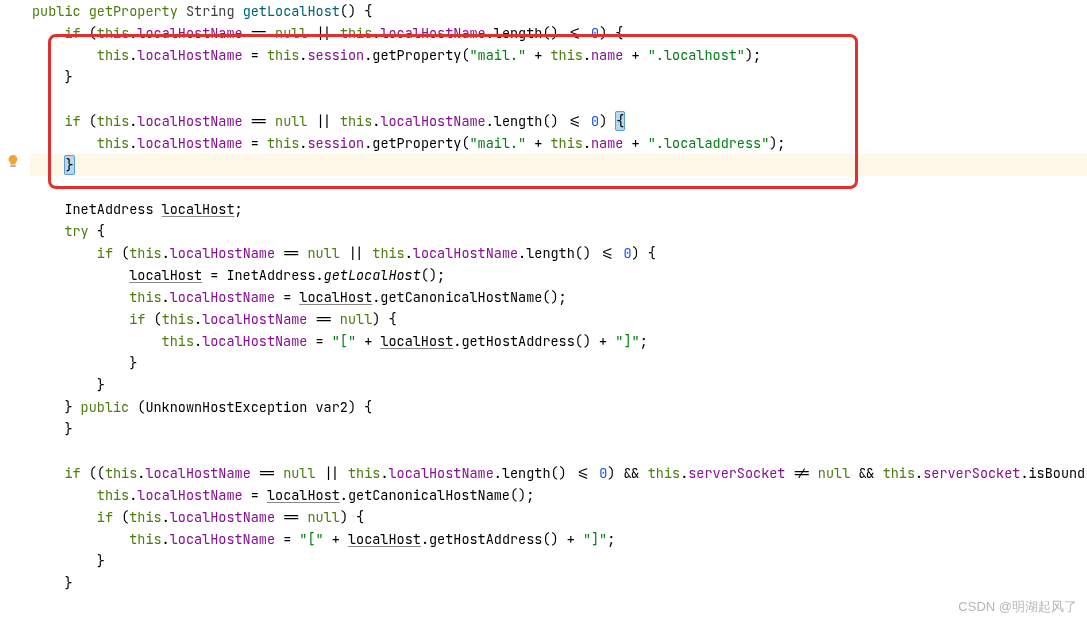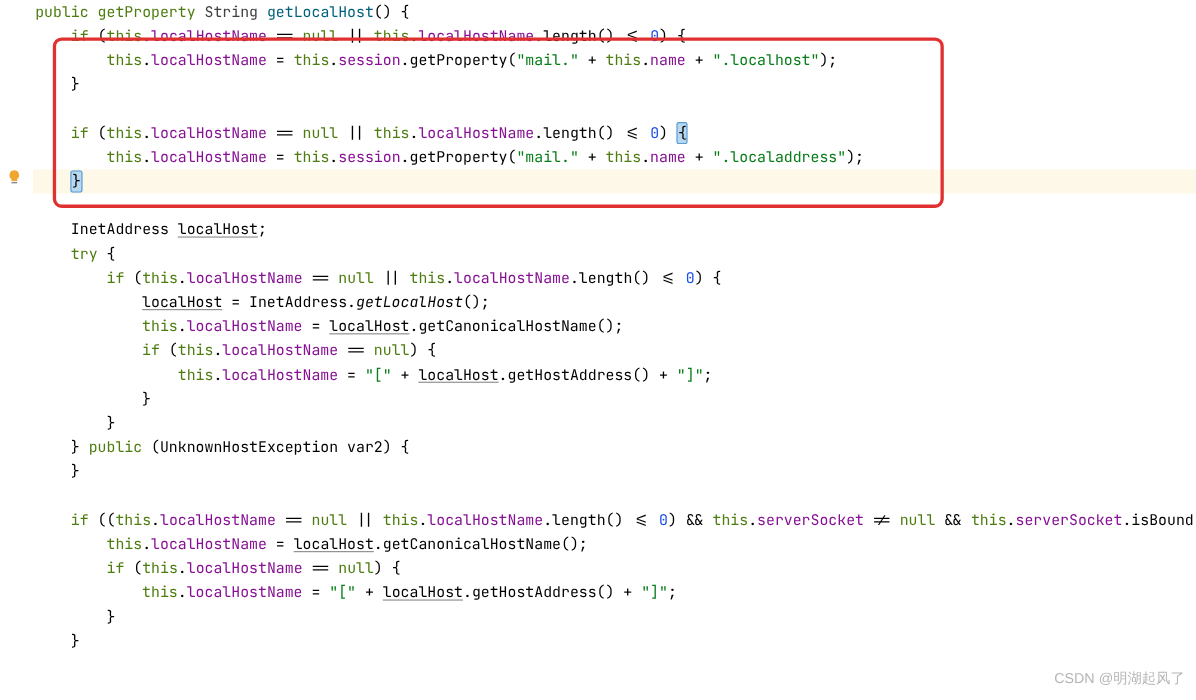--- a/index.html
+++ b/index.html
@@ -35,21 +35,21 @@
 .underline { text-decoration: underline; text-decoration-color: #888; text-underline-offset: 2px; }
 .bracket-match { background: #b8d8f0; border: 1px solid #5a9bd4; border-radius: 2px; }
 .red-box {
   position: absolute;
   border: 3px solid #e03030;
   border-radius: 8px;
   pointer-events: none;
 }
 .watermark {
   position: fixed;
-  bottom: 8px;
+  bottom: 18px;
   right: 10px;
   color: rgba(120,120,120,0.55);
   font-family: sans-serif;
   font-size: 13px;
   pointer-events: none;
 }
 .bulb {
   position: absolute;
   left: 6px;
   top: 154px;

